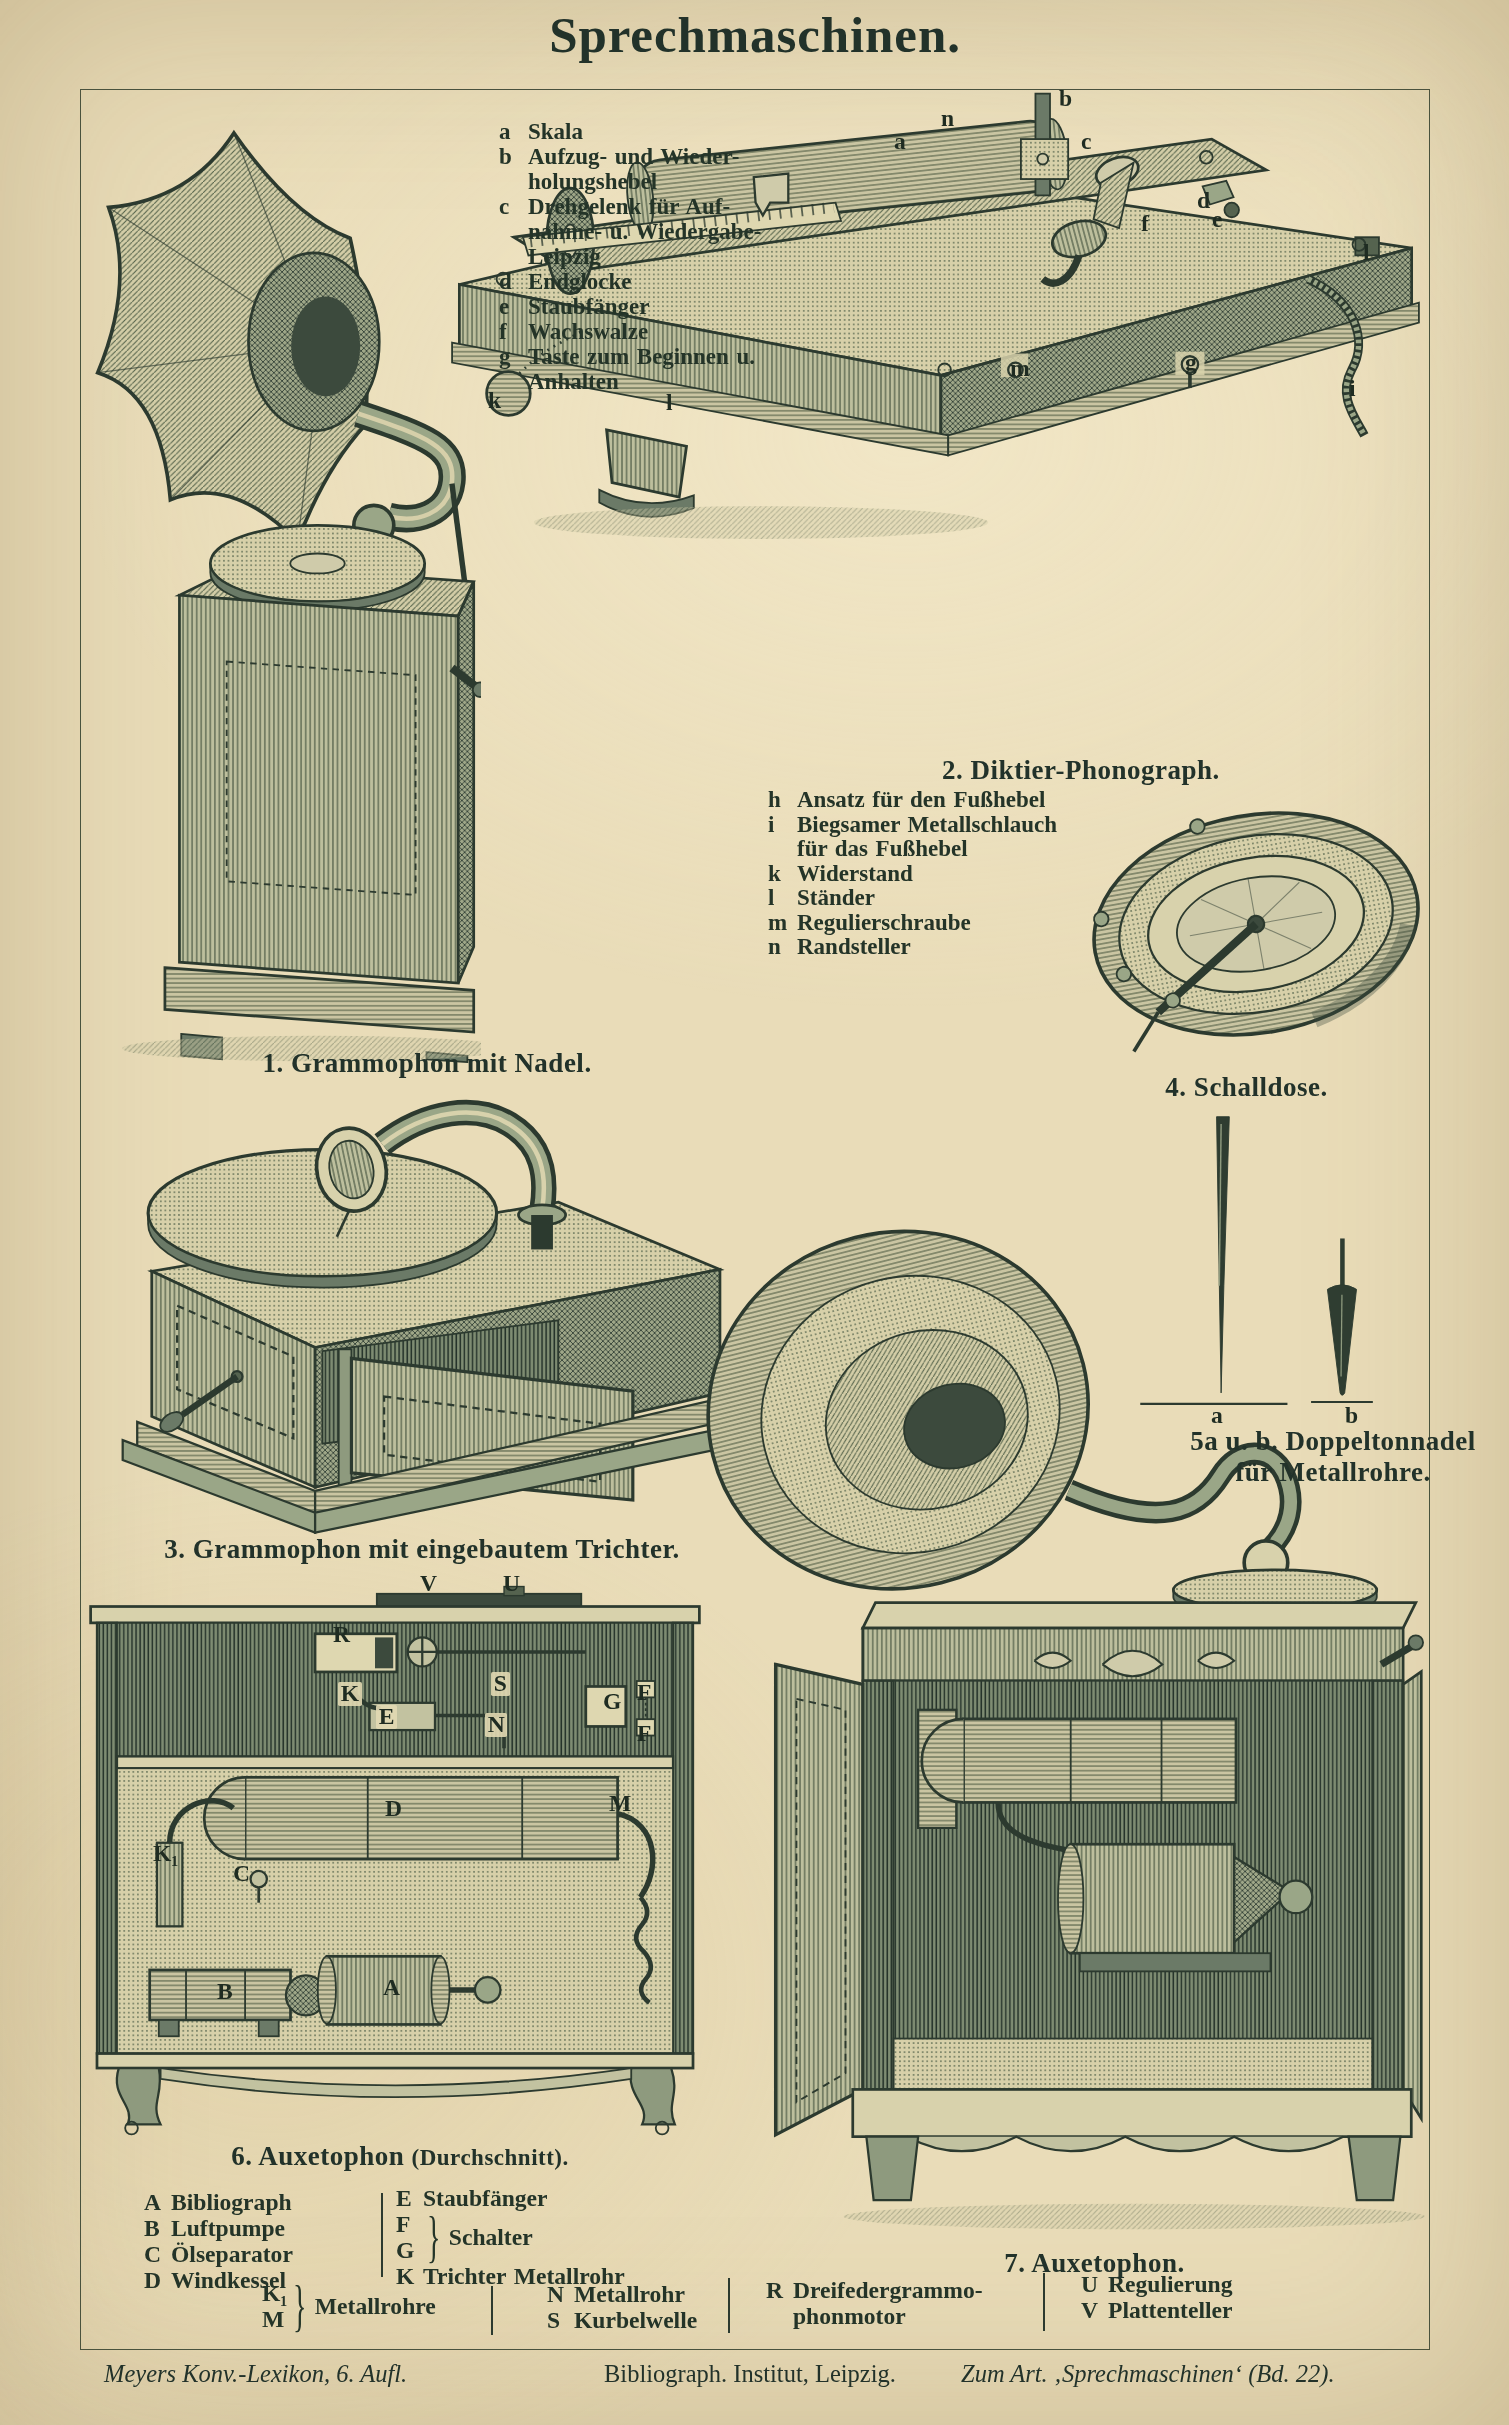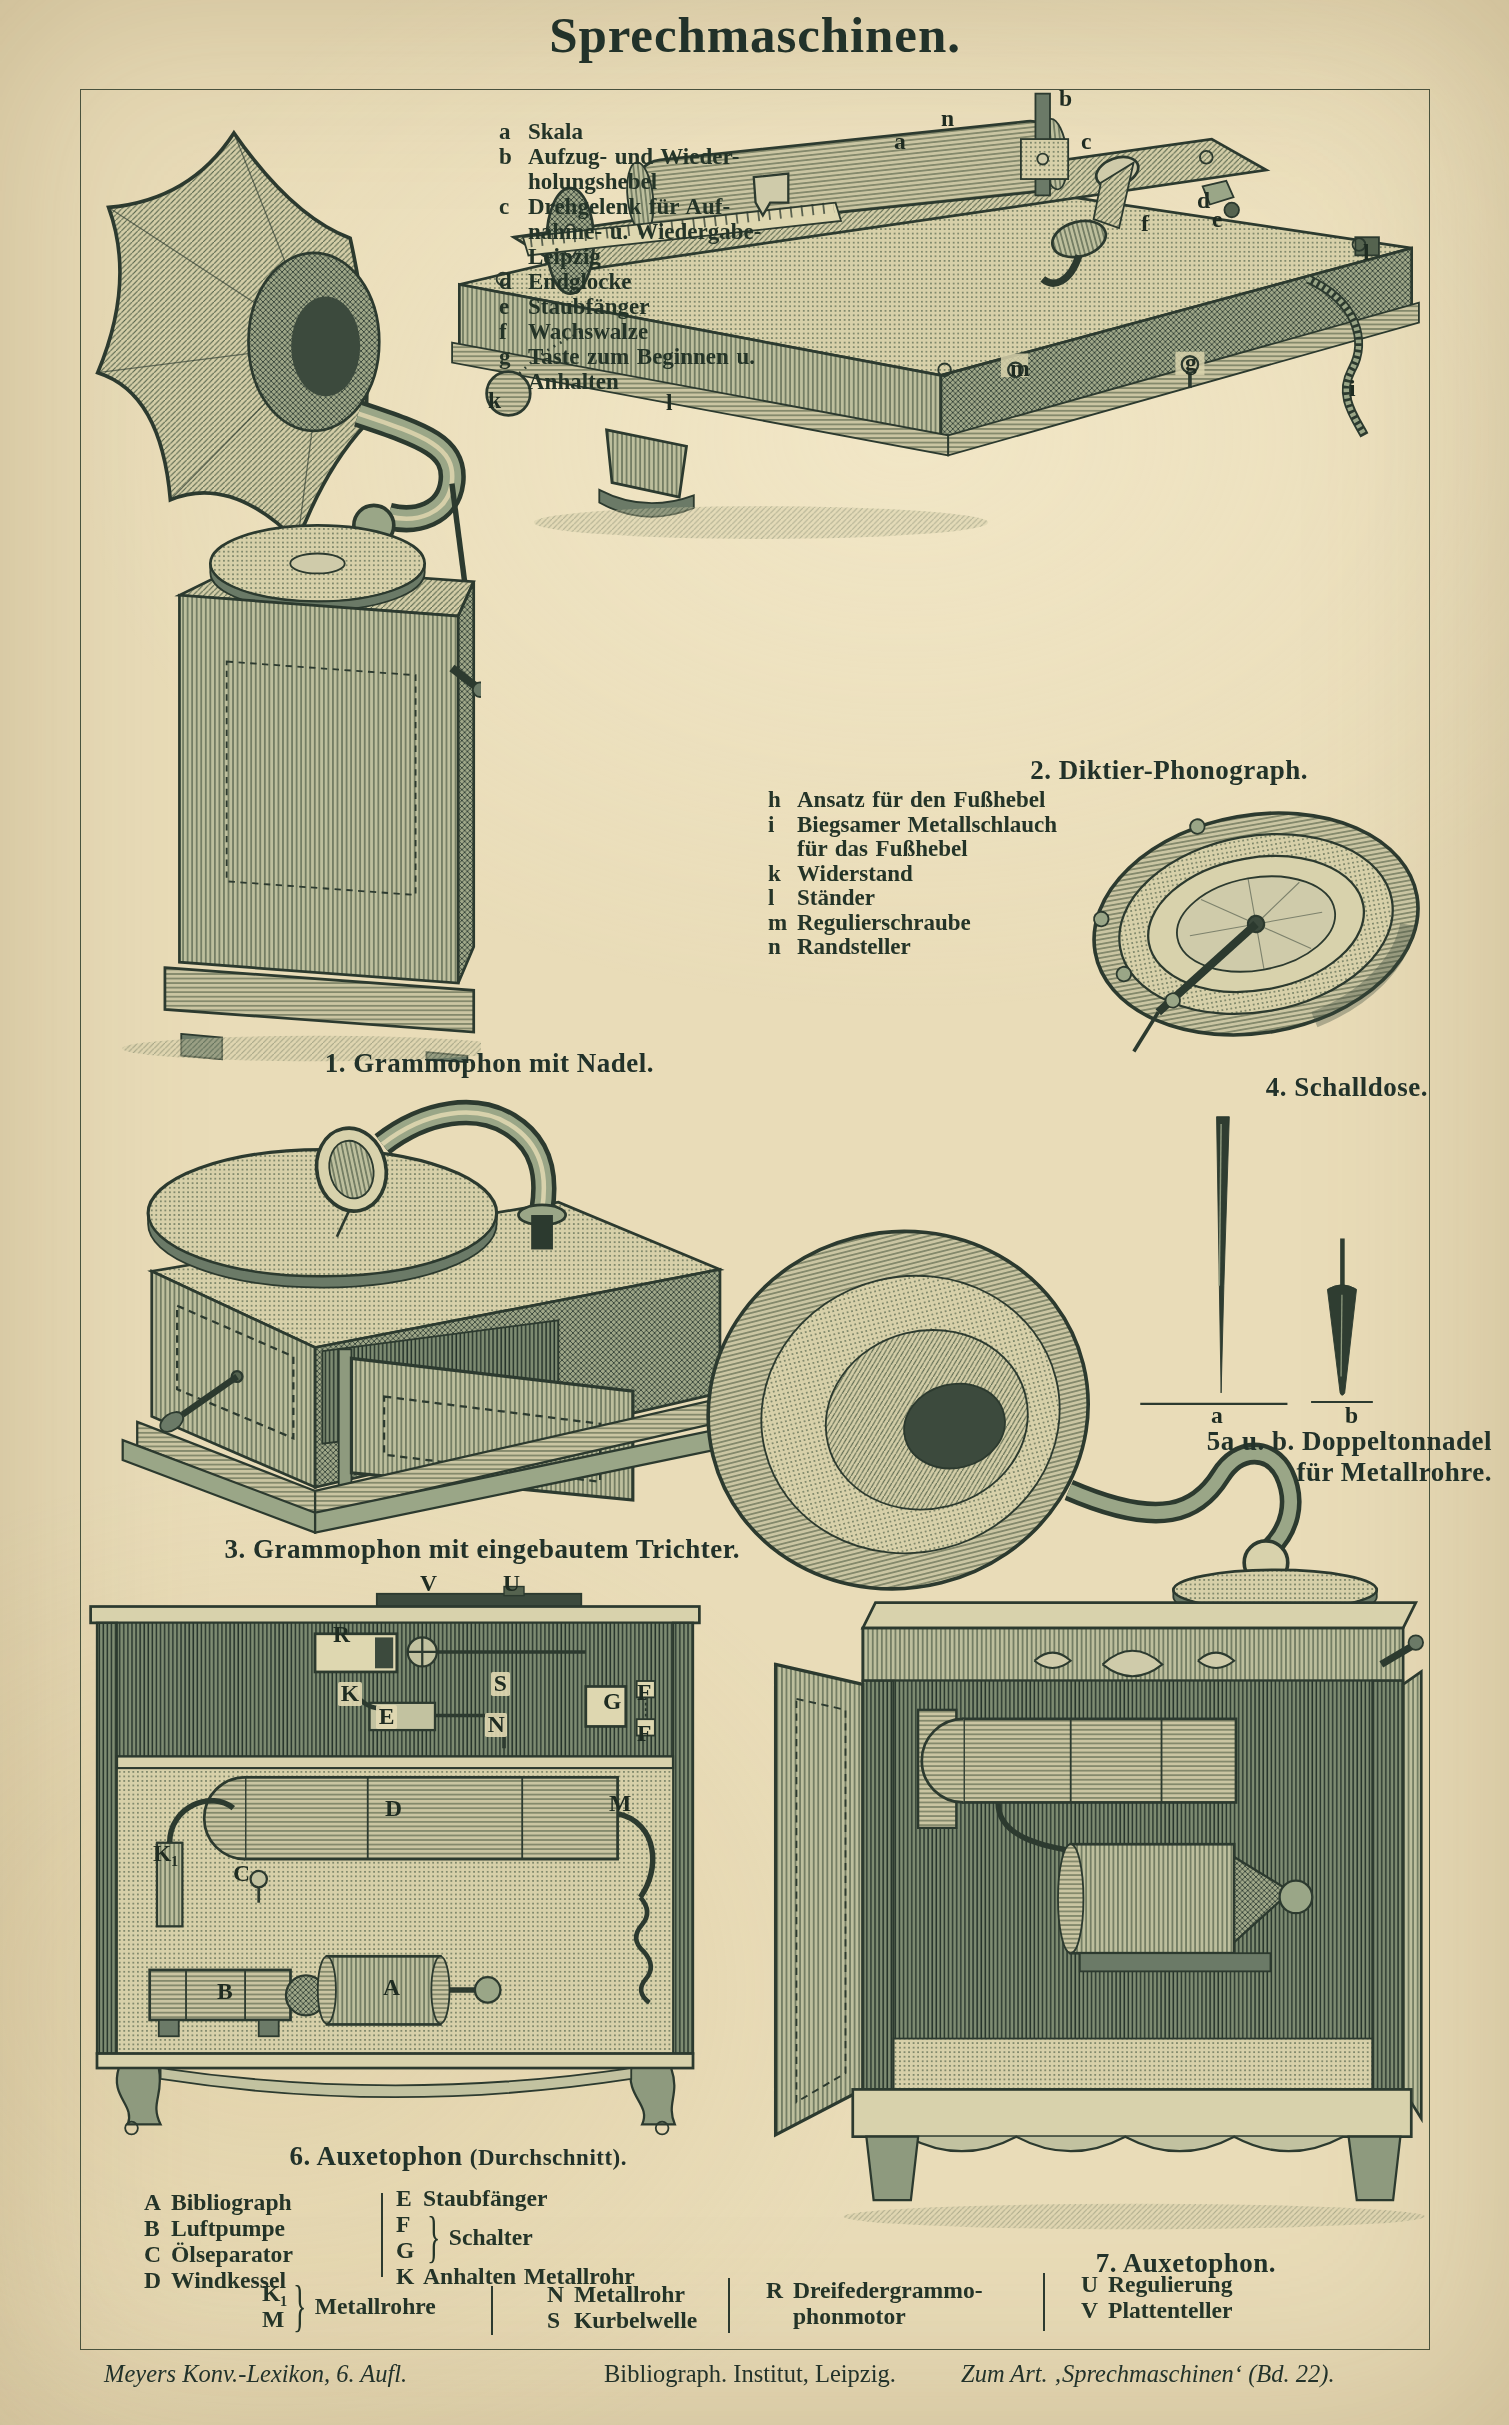--- a/index.html
+++ b/index.html
@@ -10,21 +10,21 @@
       radial-gradient(1181px 818px at 60% 18%, rgba(255,247,221,.38), transparent 70%),
       radial-gradient(908px 727px at 18% 82%, rgba(208,188,140,.28), transparent 72%),
       #e9dcb8;
   }
   body::after{content:"";position:absolute;inset:0;pointer-events:none;
     box-shadow:inset 0 0 200px rgba(120,95,45,.28);}
   .plate{position:absolute;left:80px;top:89px;width:1348px;height:2259px;
     border:1.8px solid #46523f;z-index:0;}
   .title{position:absolute;left:0;top:5.5px;width:100%;text-align:center;z-index:6;
     font-size:51px;font-weight:bold;letter-spacing:0.9px;color:#22322a;}
-  .cap{position:absolute;font-weight:bold;font-size:27px;text-align:right;z-index:6;
+  .cap{position:absolute;font-weight:bold;font-size:27px;text-align:center;z-index:6;
     color:#22322a;letter-spacing:0.5px;white-space:nowrap;}
   .capsmall{font-size:23px;}
   .legend{position:absolute;z-index:6;font-size:23px;font-weight:bold;color:#243428;}
   .lrow{display:flex;line-height:24.5px;}
   .legend-ag .lrow{line-height:25px;}
   .lk{width:29px;flex:0 0 29px;}
   .lt{white-space:nowrap;word-spacing:1.8px;}
   .blegend{position:absolute;z-index:6;font-size:23.6px;font-weight:bold;color:#243428;}
   .blegend .lrow{line-height:26px;}
   .blegend .lk{width:27px;flex:0 0 27px;}
@@ -466,21 +466,21 @@
   <div class="bgrp">
     <span class="bcol">
       <span>F</span>
       <span>G</span>
     </span>
     <span class="brace">}</span>
     <span class="bt">Schalter</span>
   </div>
   <div class="lrow">
       <span class="lk">K</span>
-      <span class="lt">Anhalten Metallrohr</span>
+      <span class="lt">Trichter Metallrohr</span>
     </div>
 </div>
 
 <div class="blegend bgrp" style="left:262px;top:2280px">
   <span class="bcol">
     <span>K₁</span>
     <span>M</span>
   </span>
   <span class="brace">}</span>
   <span class="bt">Metallrohre</span>

